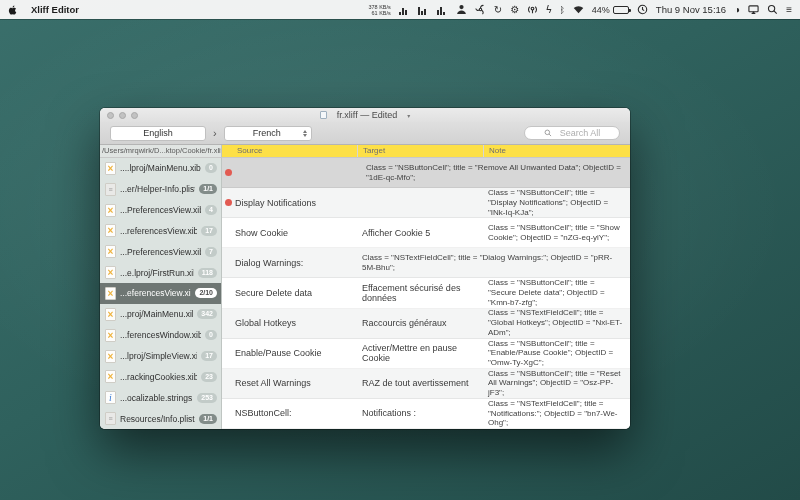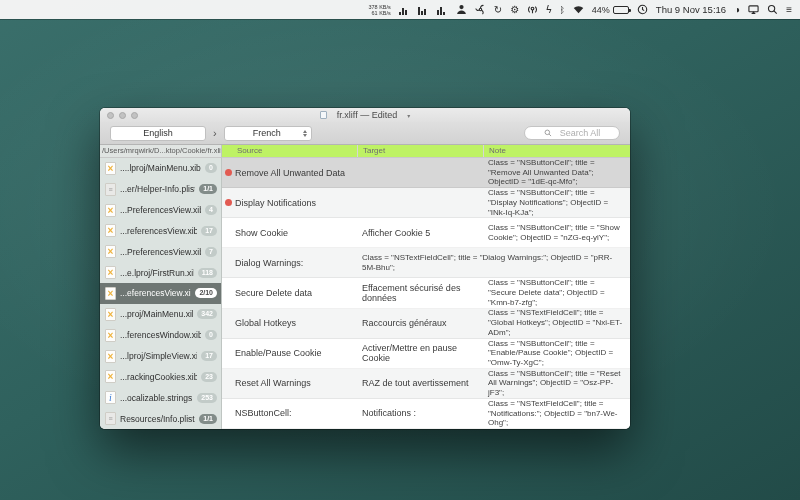--- a/index.html
+++ b/index.html
@@ -88,21 +88,21 @@
     font-size:9px; color:#aeaeae;
   }
   .search-field svg { width:8px; height:8px; stroke:#9a9a9a; fill:none; stroke-width:1.4; }
 
   .headerstrip { height:13px; flex:none; display:flex; font-size:8px; }
   .path-cell {
     width:122px; flex:none; background:#e0e4e2; border-right:1px solid #bfc5c2;
     color:#5a5a5a; font-size:7.5px; line-height:12px; padding-left:2px;
     white-space:nowrap; overflow:hidden; border-bottom:1px solid #c9c9c9;
   }
-  .col-heads { flex:1; display:flex; background:#bef264; border-bottom:1px solid #c9c9c9; color:#6e6e6e; }
+  .col-heads { flex:1; display:flex; background:#fde047; border-bottom:1px solid #c9c9c9; color:#6e6e6e; }
   .col-heads .ch { line-height:12px; }
   .ch-source { width:135px; padding-left:15px; }
   .ch-target { width:126px; padding-left:5px; border-left:1px solid #d6d6d6; }
   .ch-note { flex:1; padding-left:5px; border-left:1px solid #d6d6d6; }
 
   .main { flex:1; display:flex; min-height:0; }
 
   
   .sidebar { width:122px; flex:none; background:#dce3e0; border-right:1px solid #bfc5c2; display:flex; flex-direction:column; }
   .file-row { flex:1; display:flex; align-items:center; padding:0 4px 0 5px; gap:4px; min-height:0; }
@@ -134,20 +134,36 @@
   .dot { width:7px; height:7px; border-radius:50%; background:#e25b52; visibility:hidden; }
   .dot.visible { visibility:visible; }
   .c-source { width:122px; flex:none; font-size:9px; color:#3a3a3a; display:flex; align-items:center; padding-right:4px; }
   .c-target { width:126px; flex:none; font-size:9px; color:#3a3a3a; display:flex; align-items:center; padding-left:5px; padding-right:4px; }
   .c-note { flex:1; font-size:8px; color:#3f3f3f; display:flex; align-items:center; padding:2px 6px 2px 5px; line-height:9.8px; }
 </style>
 </head>
 <body>
 
 <div class="menubar">
+  <div class="mb-left">
+    <span class="apple-icon">
+      <svg viewBox="0 0 16 16">
+          <path d="M11.3 8.6c0-1.8 1.5-2.7 1.6-2.7-.9-1.3-2.2-1.5-2.7-1.5-1.2-.1-2.2.7-2.8.7-.6 0-1.5-.7-2.4-.7-1.2 0-2.4.7-3 1.8-1.3 2.2-.3 5.5.9 7.3.6.9 1.3 1.9 2.3 1.8.9 0 1.3-.6 2.4-.6s1.4.6 2.4.6 1.6-.9 2.2-1.8c.7-1 1-2 1-2.1-.1 0-1.9-.7-1.9-2.8zM9.4 3.1c.5-.6.9-1.5.8-2.4-.8 0-1.7.5-2.2 1.1-.5.6-.9 1.5-.8 2.3.8.1 1.7-.4 2.2-1z"></path>
+        </svg>
+    </span>
+    <span class="app-name">Xliff Editor</span>
+    <span style="display:flex;gap:13px;">
+
+    <span class="menu-item"></span>
+        <span class="menu-item alt"></span>
+        <span class="menu-item"></span>
+        <span class="menu-item alt"></span>
+        <span class="menu-item"></span>
+      </span>
+  </div>
   <div class="mb-right">
     <span class="net-speed">
       <span>378 KB/s</span><br><span>61 KB/s</span>
     </span>
     <span class="mini-graph">
         <i style="height:3px"></i>
         <i style="height:7px"></i>
         <i style="height:5px"></i>
       </span>
     <span class="mini-graph">
@@ -354,21 +370,20 @@
           <span class="badge dark">1/1</span>
         </div>
       </div>
 
     <div class="table">
 
     <div class="t-row selected">
           <span class="dot-cell">
             <span class="dot visible"></span>
           </span>
-          <span class="c-source">Remove All Unwanted Data</span>
           <span class="c-target"></span>
           <span class="c-note">Class = "NSButtonCell"; title = "Remove All Unwanted Data"; ObjectID = "1dE-qc-Mfo";</span>
         </div>
         <div class="t-row alt">
           <span class="dot-cell">
             <span class="dot visible"></span>
           </span>
           <span class="c-source">Display Notifications</span>
           <span class="c-target"></span>
           <span class="c-note">Class = "NSButtonCell"; title = "Display Notifications"; ObjectID = "INk-Iq-KJa";</span>

